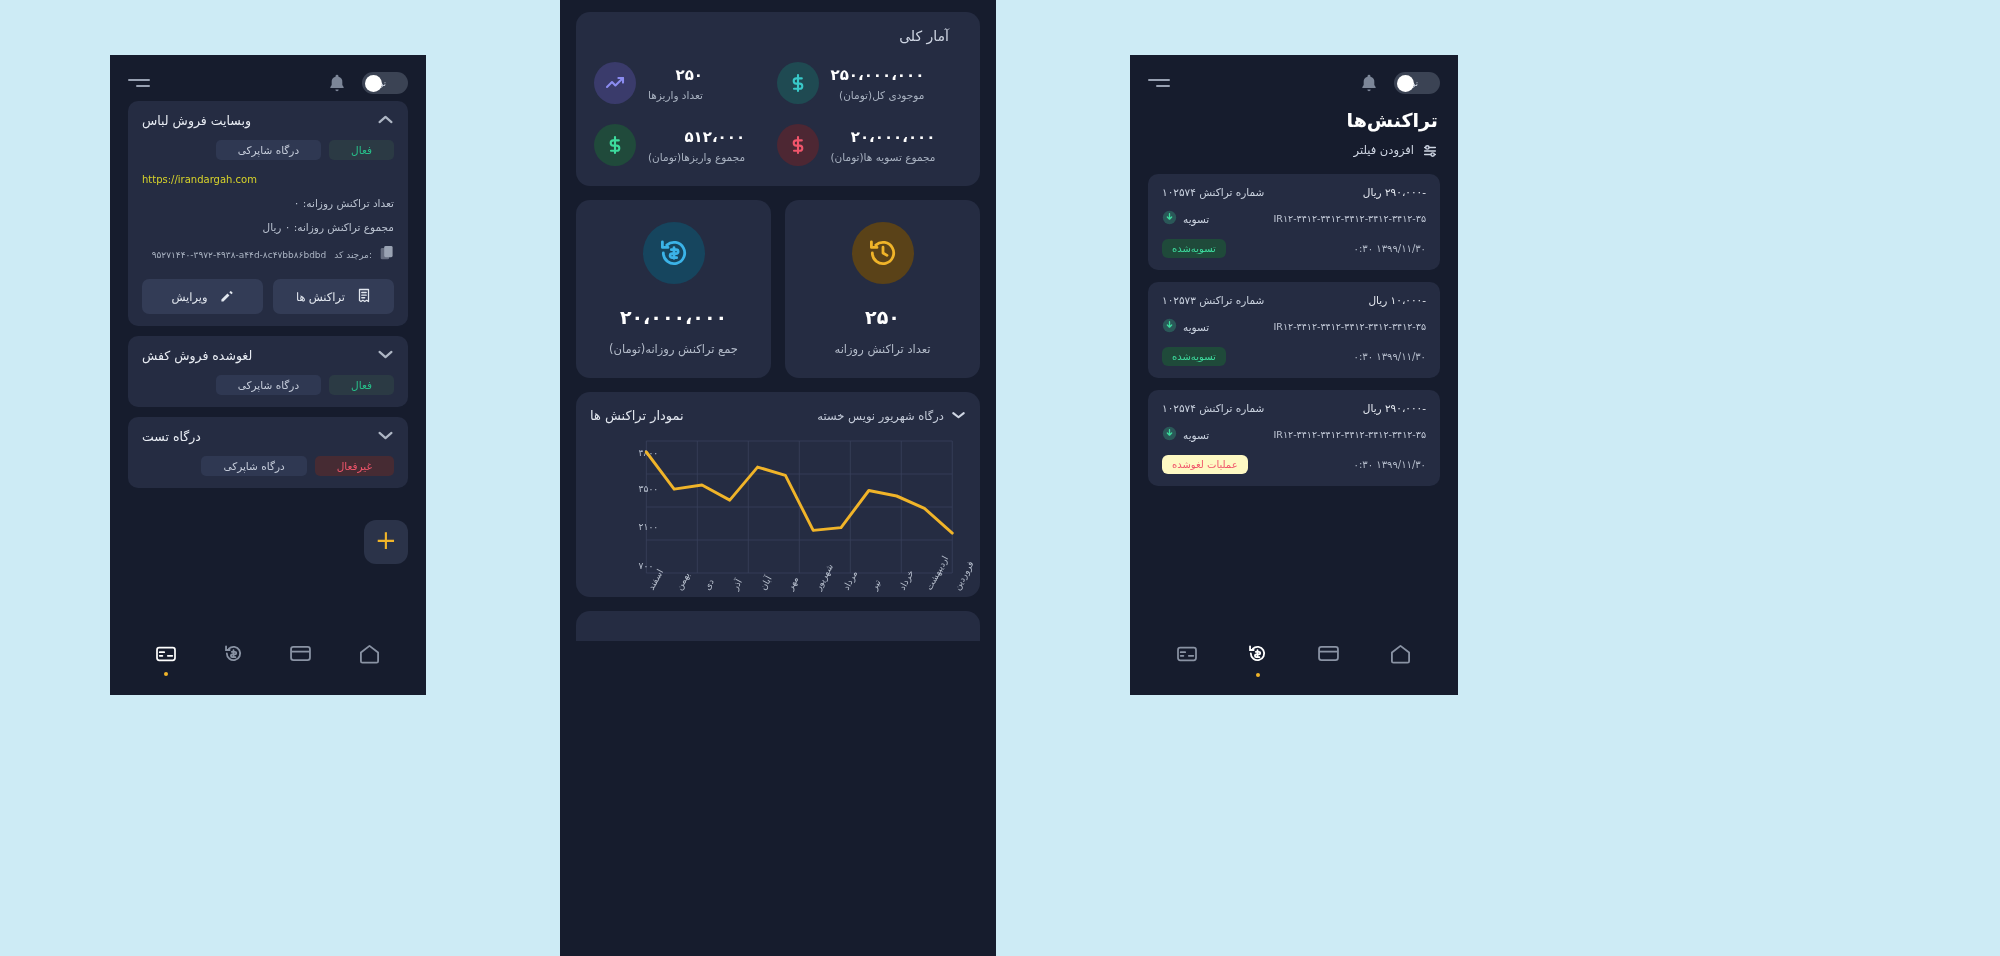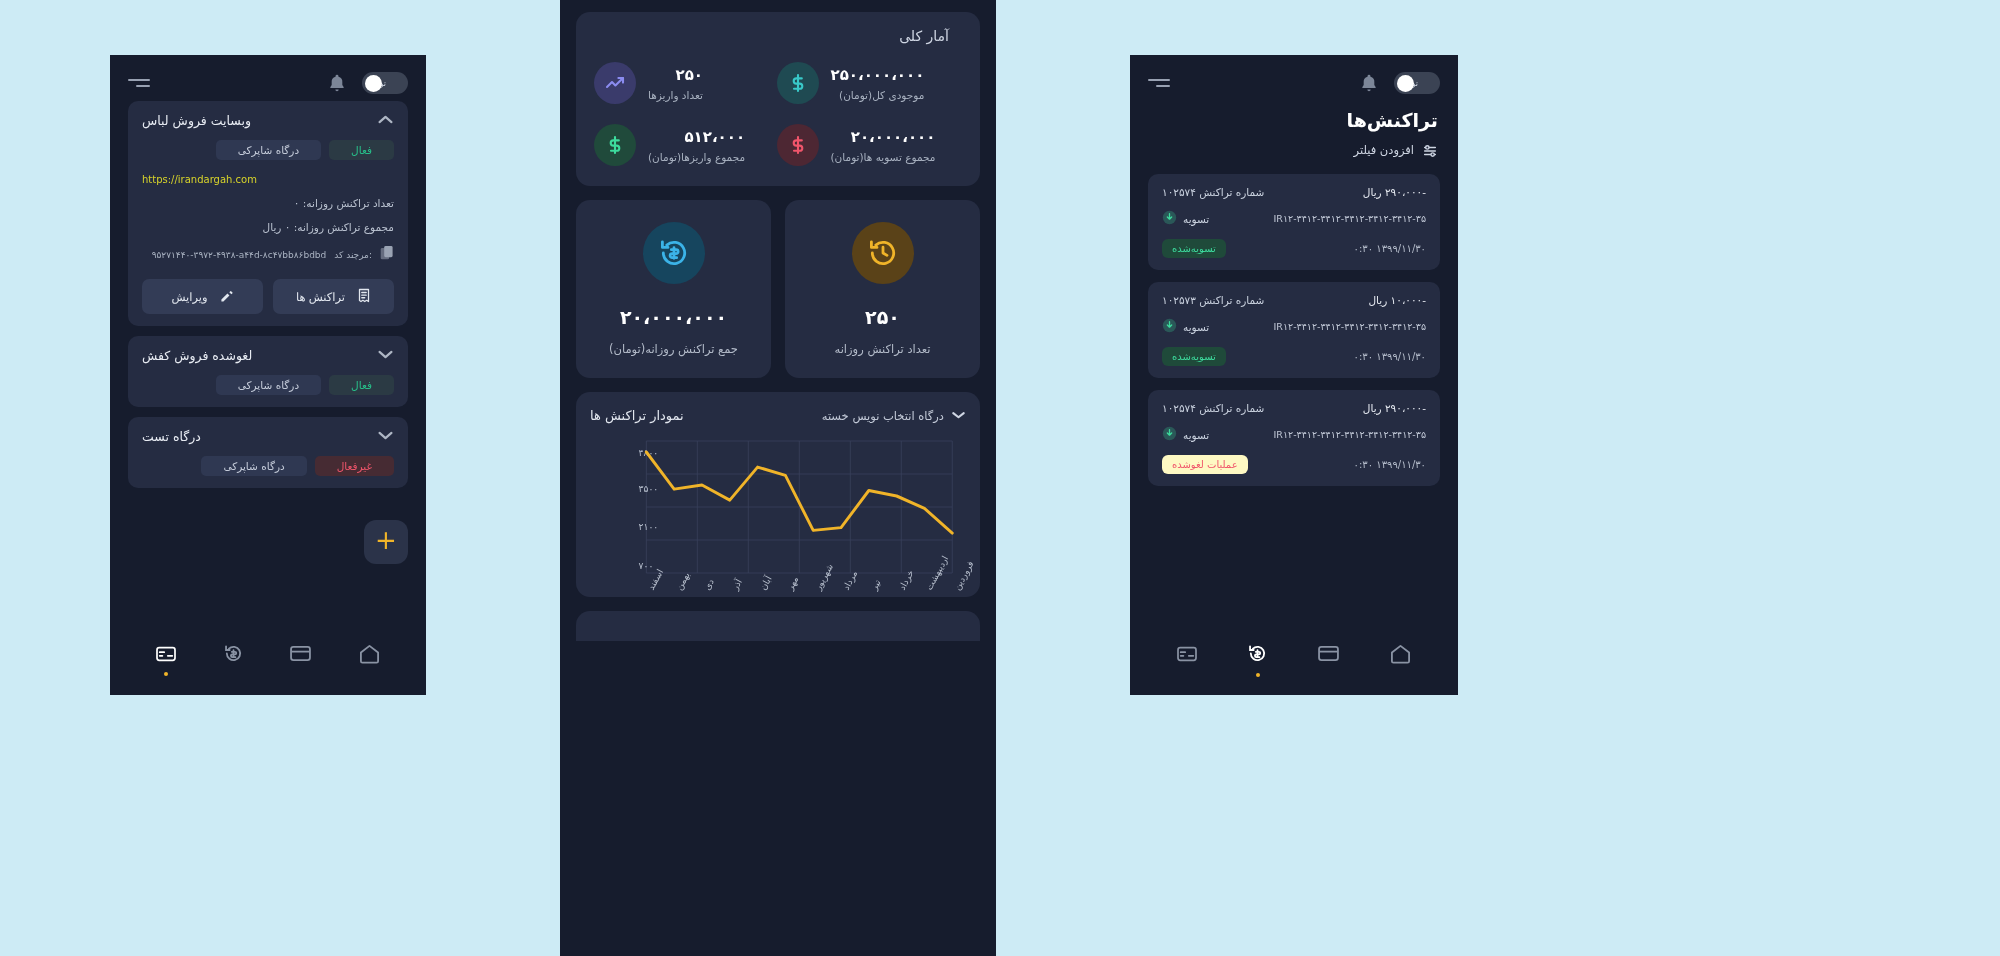--- a/index.html
+++ b/index.html
@@ -403,21 +403,21 @@
       </div>
 
       <div class="card chart-card">
         <div class="chart-head">
           <div class="chart-sel">
             <span>
               <svg width="15" height="10" viewBox="0 0 20 12" fill="none" stroke="#cfd6e3" stroke-width="2.8" stroke-linecap="round" stroke-linejoin="round">
                   <path d="M3 3.5l7 5.5 7-5.5"></path>
                 </svg>
             </span>
-            <span>درگاه انتخاب نویس خسته</span>
+            <span>درگاه شهریور نویس خسته</span>
           </div>
           <div class="chart-title">نمودار تراکنش ها</div>
         </div>
 
         <div class="chart-wrap">
           <svg id="chart-svg" width="100%" height="150" viewBox="0 0 376 150" preserveAspectRatio="none">
               <line x1="52" y1="8" x2="52" y2="140" stroke="#39415c" stroke-width="0.8"></line>
               <line x1="104.66666666666666" y1="8" x2="104.66666666666666" y2="140" stroke="#39415c" stroke-width="0.8"></line>
               <line x1="157.33333333333331" y1="8" x2="157.33333333333331" y2="140" stroke="#39415c" stroke-width="0.8"></line>
               <line x1="210" y1="8" x2="210" y2="140" stroke="#39415c" stroke-width="0.8"></line>

